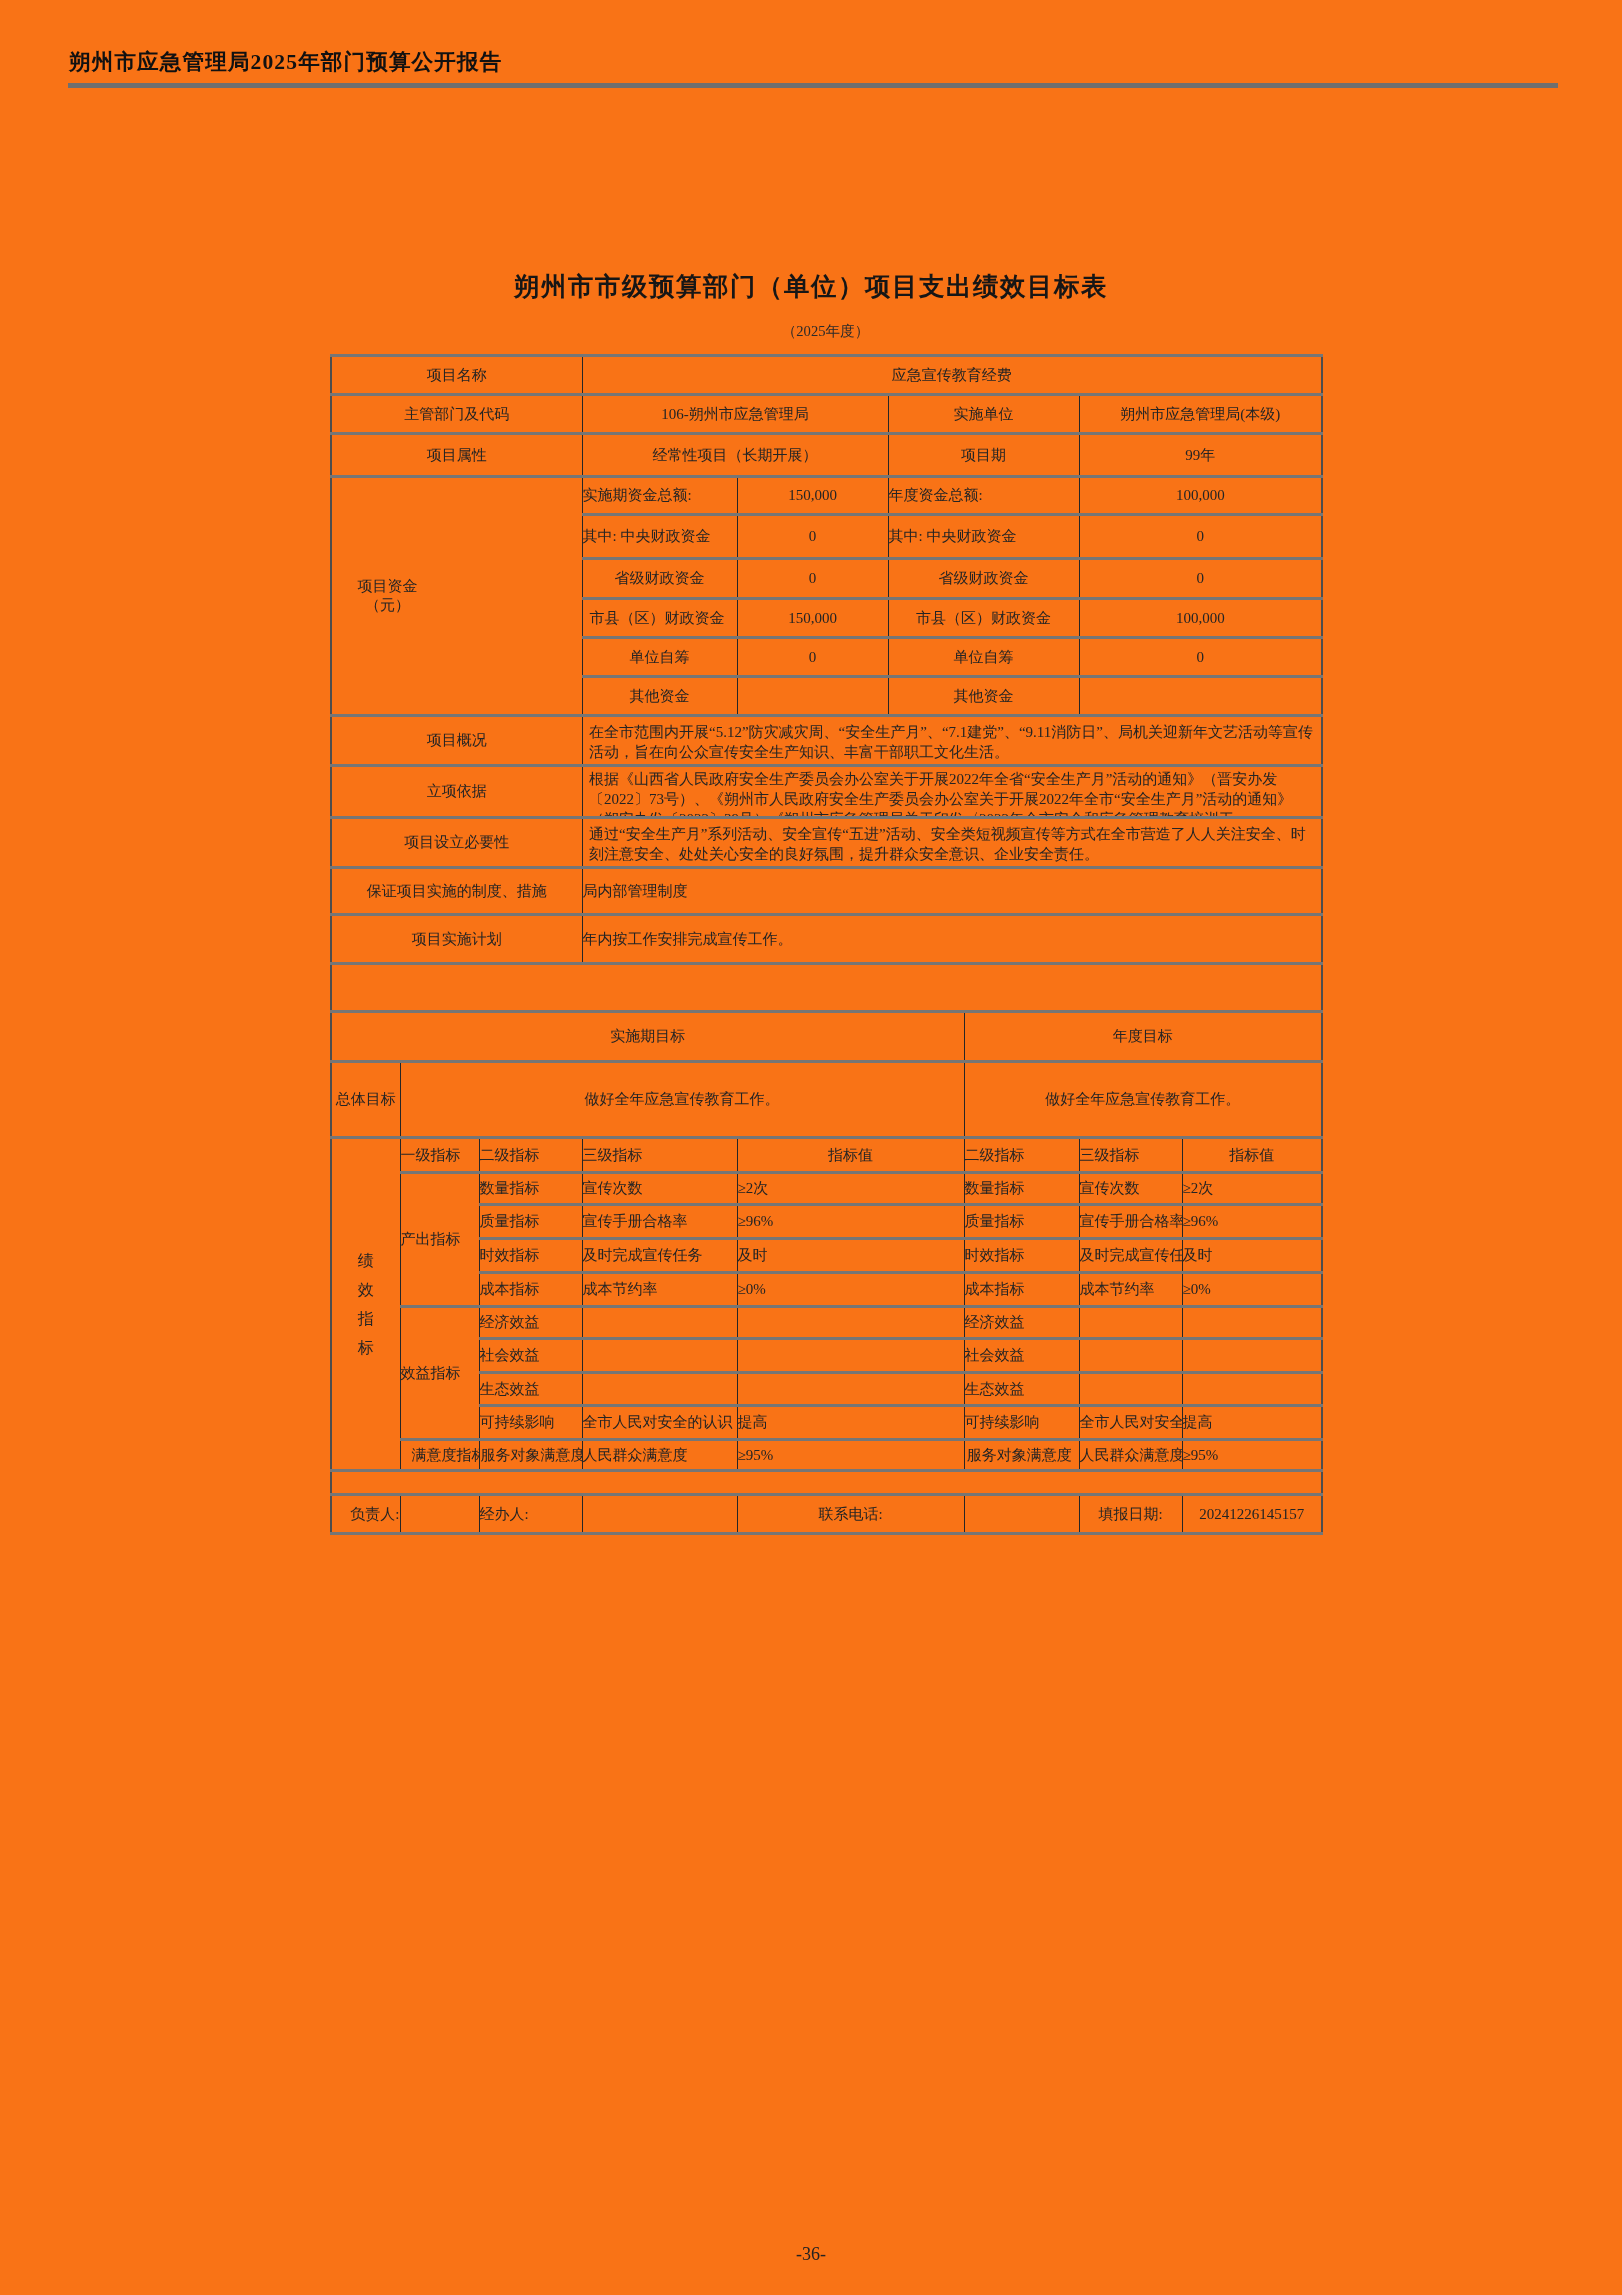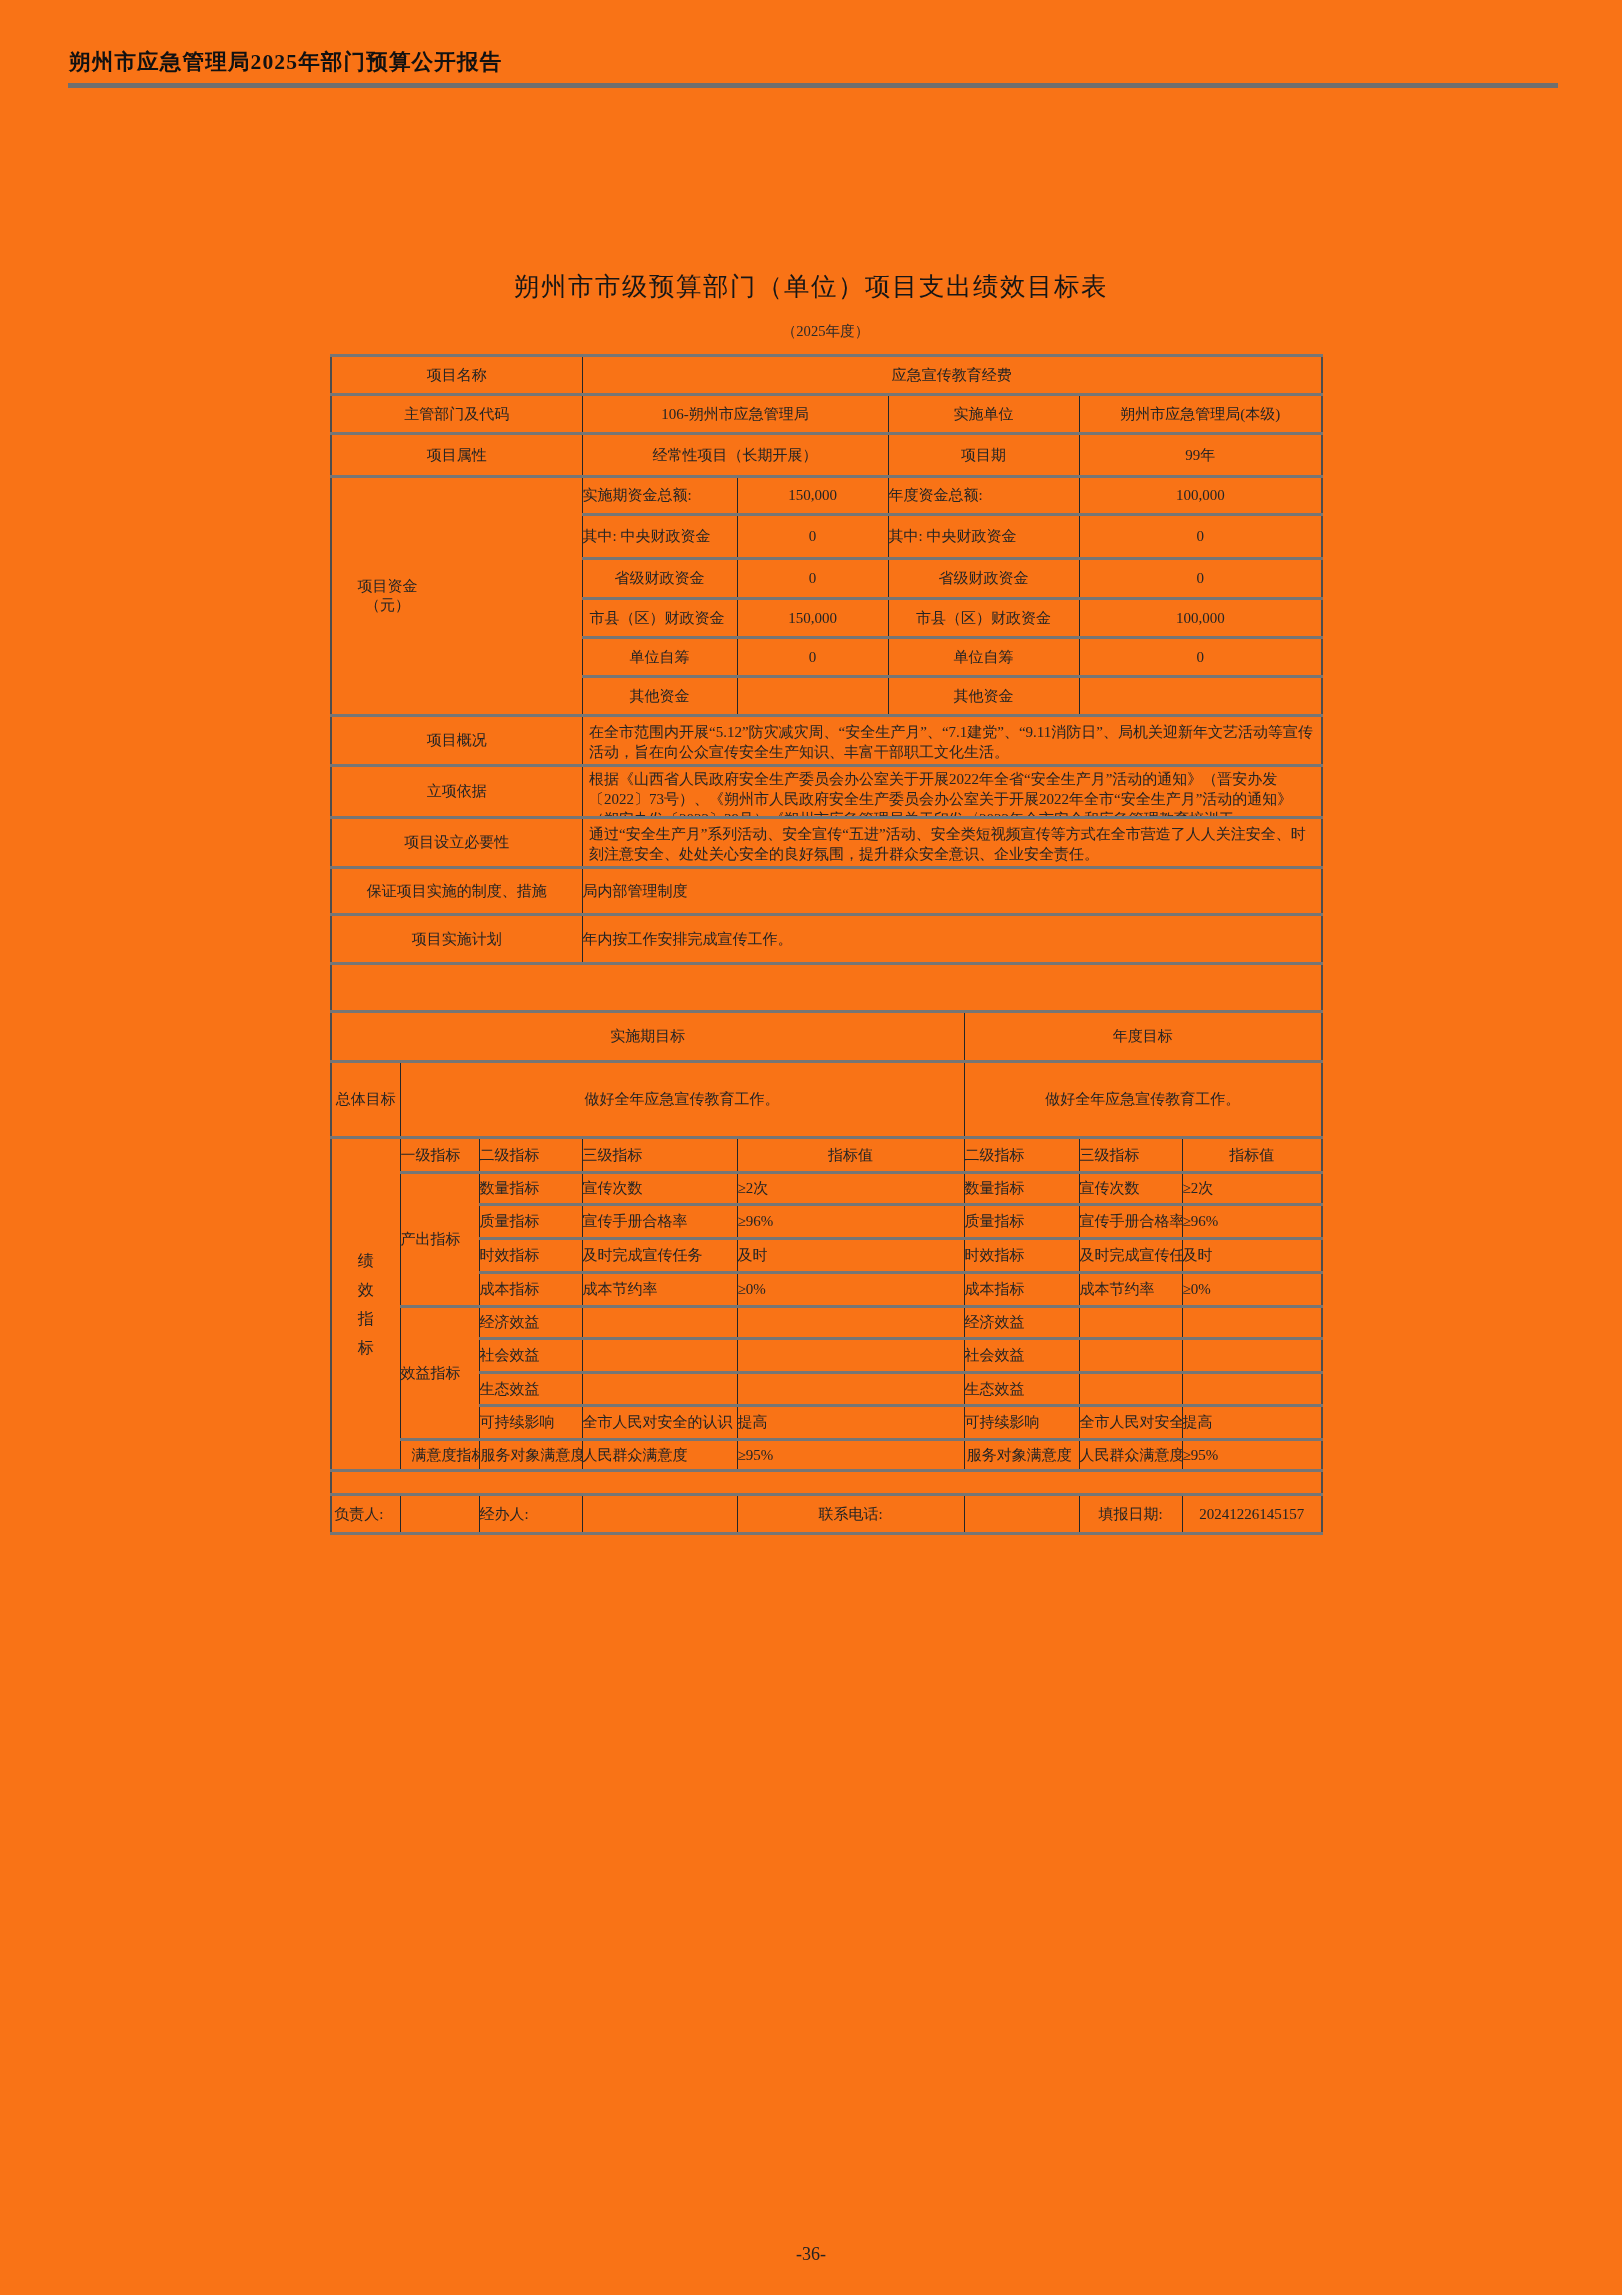--- a/index.html
+++ b/index.html
@@ -2,21 +2,21 @@
 <html style="font-size:8.7px"><head>
 <meta charset="utf-8">
 <style>
   html,body{margin:0;padding:0;background:#ffffff;}
   .page{position:relative;width:1622px;height:2295px;background:#f97316;overflow:hidden;
         font-family:"Liberation Serif","DejaVu Serif",serif;color:#1f1f1f;}
   .doc-header{position:absolute;left:69px;top:47px;font-size:21.6px;font-weight:bold;
               letter-spacing:1.1px;color:#111;}
   .header-rule{position:absolute;left:68px;top:83px;width:1490px;height:4.9px;background:#6f6f6f;}
   .doc-title{position:absolute;left:0;top:270px;width:1622px;text-align:center;
-             font-size:25.4px;font-weight:normal;letter-spacing:1.6px;color:#161616;}
+             font-size:25.4px;font-weight:bold;letter-spacing:1.6px;color:#161616;}
   .doc-subtitle{position:absolute;left:330px;top:322px;width:991px;text-align:center;
                 font-size:14.6px;color:#2a2a2a;}
   .page-number{position:absolute;left:0;top:2244px;width:1622px;text-align:center;
                font-size:18px;color:#222;}
 
   table.main{position:absolute;left:330px;top:354px;width:991px;border-collapse:collapse;
              table-layout:fixed;border:2.7px solid #4d4d4d;}
   table.main td{border-left:1.1px solid #262626;border-right:1.1px solid #262626;
                 border-top:3.2px solid #767676;border-bottom:3.2px solid #767676;
                 font-size:15px;color:#242424;vertical-align:middle;padding:0;
@@ -253,21 +253,21 @@
       <td class="l nv" style="padding-left:2.2px;">服务对象满意度</td>
       <td class="l nv tight">人民群众满意度</td>
       <td class="l nv tight">≥95%</td>
     </tr>
 
     <tr style="height:24px">
       <td class="noborder" colspan="9"></td>
     </tr>
 
     <tr style="height:39px">
-      <td class="l nv" style="padding-left:2.2px;">负责人:</td>
+      <td class="l nv" style="padding-left:2.2px;text-align:right;">负责人:</td>
       <td></td>
       <td class="l nv">经办人:</td>
       <td></td>
       <td class="c" colspan="2">联系电话:</td>
       <td></td>
       <td class="right nv">填报日期:</td>
       <td class="c nv">20241226145157</td>
     </tr>
   </tbody>
     </table>

